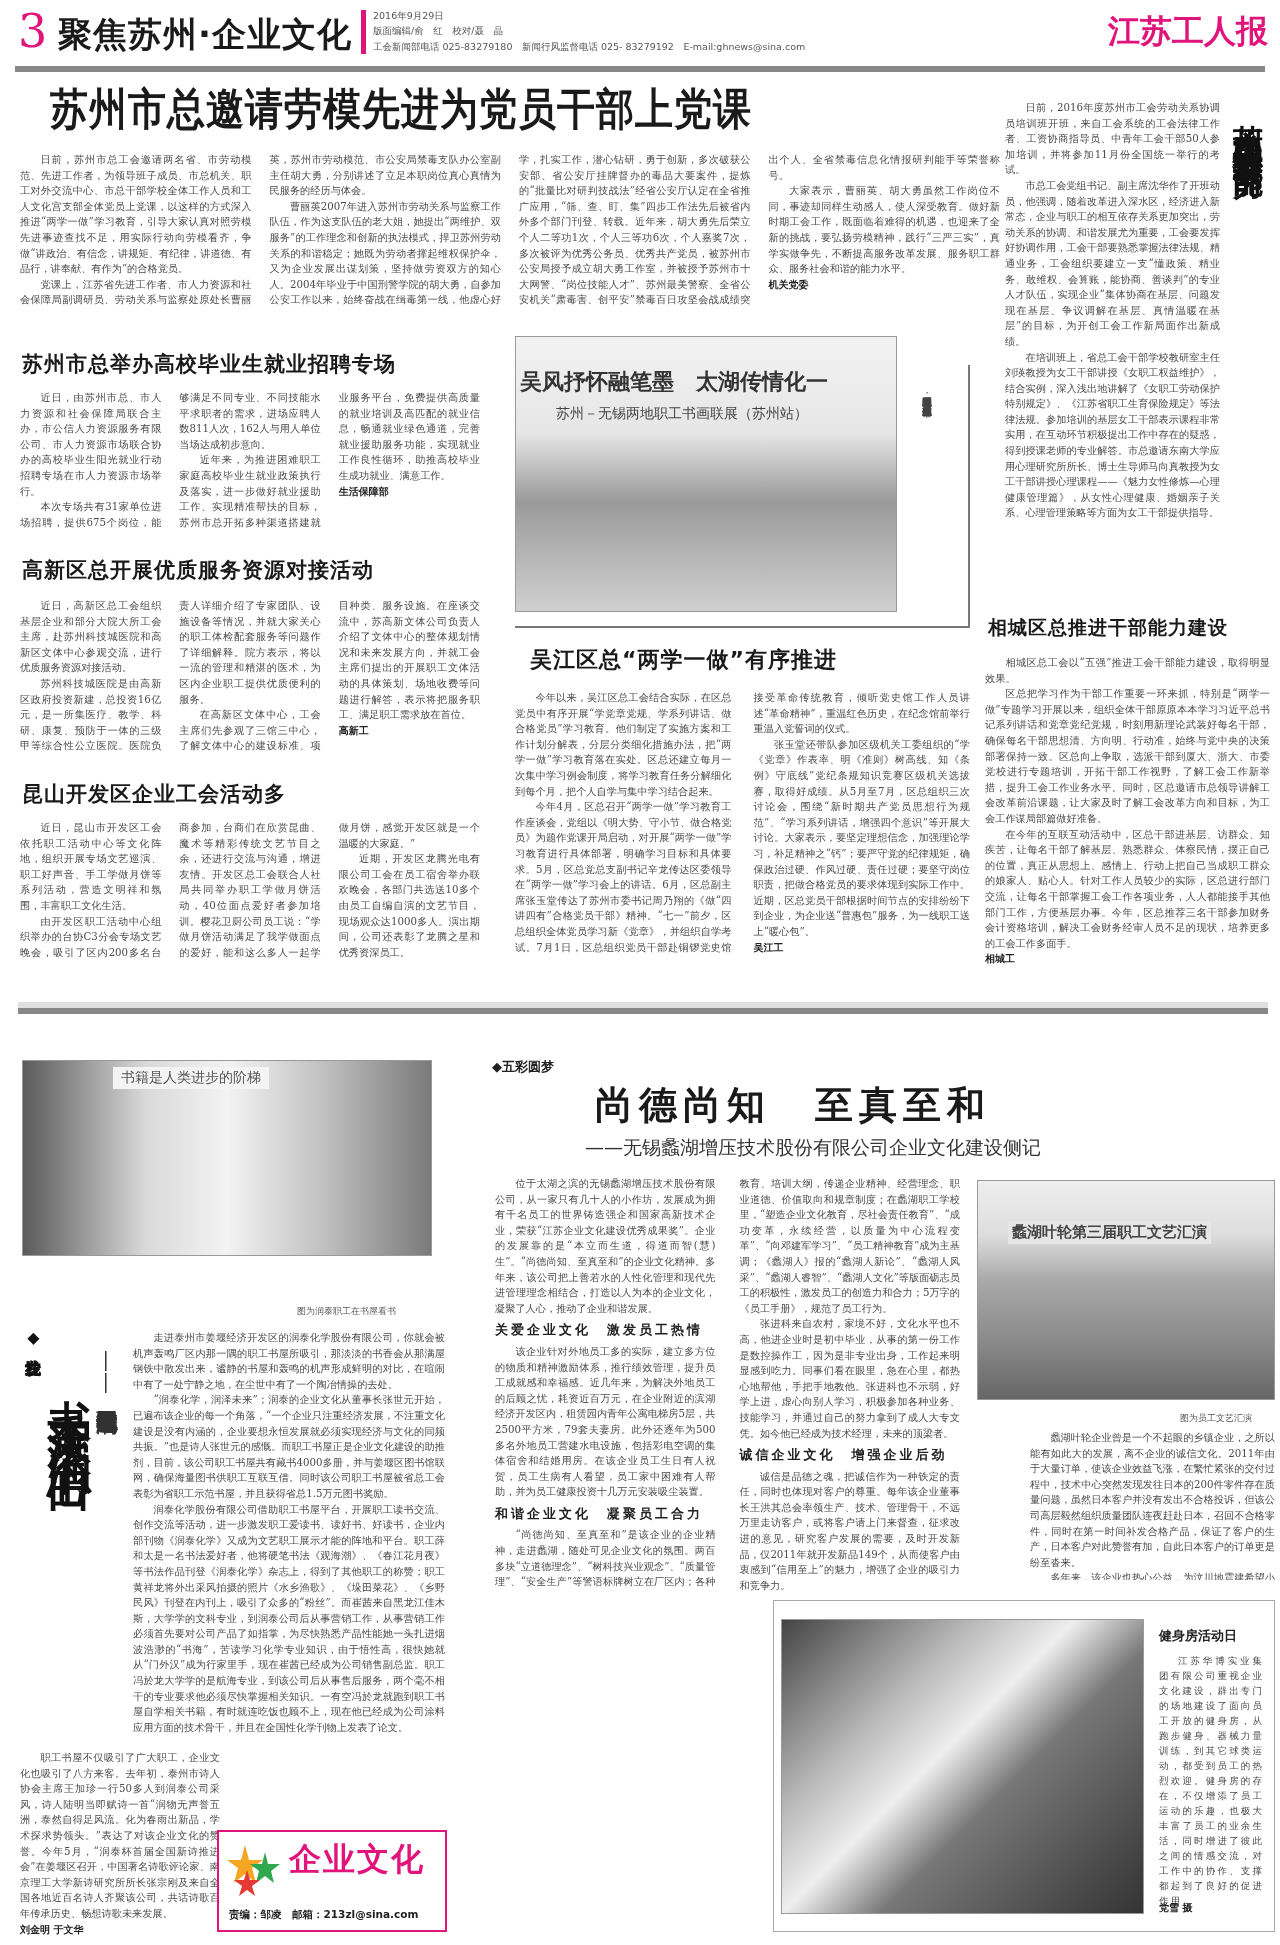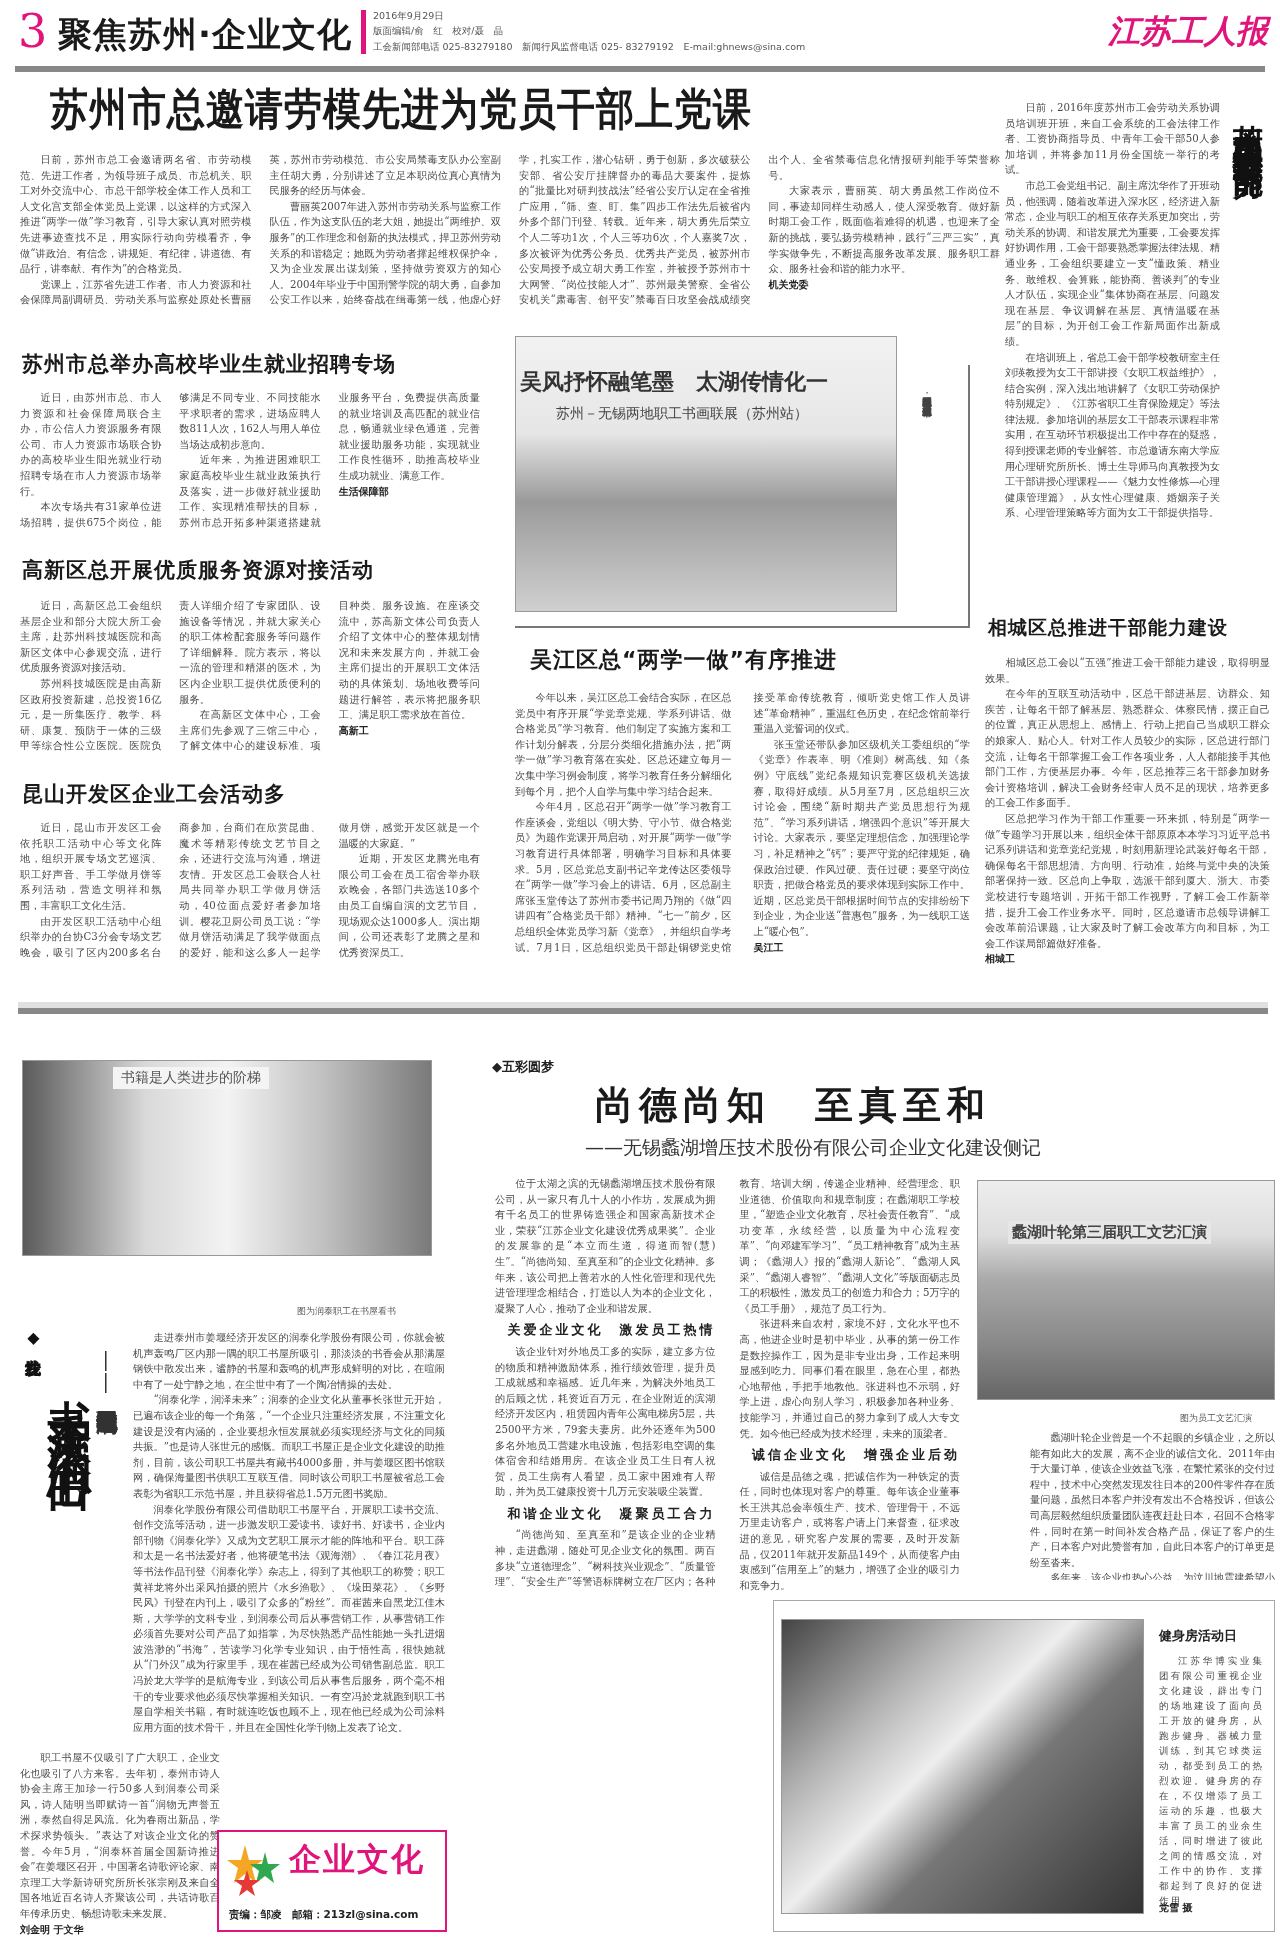--- a/index.html
+++ b/index.html
@@ -5,34 +5,34 @@
 *{box-sizing:border-box;margin:0;padding:0}
 body{width:1280px;height:1945px;background:#fff;font-family:"DejaVu Sans","Liberation Sans",sans-serif;color:#333;position:relative;overflow:hidden}
 .abs{position:absolute}
 .txt{font-size:10.2px;line-height:15.6px;color:#4a4a4a;text-align:justify;font-family:"DejaVu Serif","Liberation Serif",serif}
 .txt p{text-indent:2em}
 .h1{font-weight:900;color:#1a1a1a;font-family:"DejaVu Sans",sans-serif;letter-spacing:1px}
 .hbar{background:#888;height:6px}
 .byline{font-weight:bold;color:#222;font-size:10px}
 .photo{background:linear-gradient(135deg,#c9c9c9,#8a8a8a 45%,#d8d8d8 70%,#6d6d6d);border:1px solid #999}
 .cap{font-size:9px;color:#555;font-family:"DejaVu Serif",serif}
-.sub{font-weight:bold;text-align:right;font-size:13px;letter-spacing:3px;color:#222;margin:6px 0}
+.sub{font-weight:bold;text-align:left;font-size:13px;letter-spacing:3px;color:#222;margin:6px 0}
 .vtitle{writing-mode:vertical-rl;font-weight:900;color:#111}
 </style>
 </head>
 <body>
 
 <div class="abs" style="left:18px;top:4px;width:1250px;height:60px">
   <span class="abs" style="left:0;top:2px;font-size:46px;color:#e0147a;font-family:'DejaVu Serif',serif;line-height:50px">3</span>
   <span class="abs h1" style="left:40px;top:10px;font-size:34px;line-height:40px">聚焦苏州·企业文化</span>
   <div class="abs" style="left:343px;top:6px;width:5px;height:44px;background:#e0147a"></div>
   <div class="abs" style="left:355px;top:6px;font-size:9.5px;color:#555">2016年9月29日</div>
   <div class="abs" style="left:355px;top:21px;font-size:9.5px;color:#555">版面编辑/俞　红　校对/聂　晶</div>
   <div class="abs" style="left:355px;top:37px;font-size:9.5px;color:#555;white-space:nowrap">工会新闻部电话 025-83279180　新闻行风监督电话 025- 83279192　E-mail:ghnews@sina.com</div>
-  <span class="abs" style="left:1090px;top:6px;font-size:32px;color:#e0147a;font-style:italic;font-family:'DejaVu Serif',serif;font-weight:bold">江苏工人报</span>
+  <span class="abs" style="left:1090px;top:6px;font-size:32px;color:#e0147a;font-family:'DejaVu Serif',serif;font-weight:bold">江苏工人报</span>
 </div>
 <div class="abs hbar" style="left:15px;top:66px;width:1250px"></div>
 
 <div class="abs h1" style="left:50px;top:86px;font-size:38px;line-height:46px;transform:scaleY(1.15)">苏州市总邀请劳模先进为党员干部上党课</div>
 <div class="abs txt" style="left:20px;top:152px;width:980px;height:180px;column-count:4;column-gap:18px">
   <p>日前，苏州市总工会邀请两名省、市劳动模范、先进工作者，为领导班子成员、市总机关、职工对外交流中心、市总干部学校全体工作人员和工人文化宫支部全体党员上党课，以这样的方式深入推进“两学一做”学习教育，引导大家认真对照劳模先进事迹查找不足，用实际行动向劳模看齐，争做“讲政治、有信念，讲规矩、有纪律，讲道德、有品行，讲奉献、有作为”的合格党员。</p>
   <p>党课上，江苏省先进工作者、市人力资源和社会保障局副调研员、劳动关系与监察处原处长曹丽英，苏州市劳动模范、市公安局禁毒支队办公室副主任胡大勇，分别讲述了立足本职岗位真心真情为民服务的经历与体会。</p>
   <p>曹丽英2007年进入苏州市劳动关系与监察工作队伍，作为这支队伍的老大姐，她提出“两维护、双服务”的工作理念和创新的执法模式，捍卫苏州劳动关系的和谐稳定；她既为劳动者撑起维权保护伞，又为企业发展出谋划策，坚持做劳资双方的知心人。2004年毕业于中国刑警学院的胡大勇，自参加公安工作以来，始终奋战在缉毒第一线，他虚心好学，扎实工作，潜心钻研，勇于创新，多次破获公安部、省公安厅挂牌督办的毒品大要案件，提炼的“批量比对研判技战法”经省公安厅认定在全省推广应用，“筛、查、盯、集”四步工作法先后被省内外多个部门刊登、转载。近年来，胡大勇先后荣立个人二等功1次，个人三等功6次，个人嘉奖7次，多次被评为优秀公务员、优秀共产党员，被苏州市公安局授予成立胡大勇工作室，并被授予苏州市十大网警、“岗位技能人才”、苏州最美警察、全省公安机关“肃毒害、创平安”禁毒百日攻坚会战成绩突出个人、全省禁毒信息化情报研判能手等荣誉称号。</p>
   <p>大家表示，曹丽英、胡大勇虽然工作岗位不同，事迹却同样生动感人，使人深受教育。做好新时期工会工作，既面临着难得的机遇，也迎来了全新的挑战，要弘扬劳模精神，践行“三严三实”，真学实做争先，不断提高服务改革发展、服务职工群众、服务社会和谐的能力水平。</p>
   <div class="byline">机关党委</div>
@@ -73,22 +73,22 @@
 <div class="abs txt" style="left:515px;top:690px;width:455px;height:310px;column-count:2;column-gap:22px">
   <p>今年以来，吴江区总工会结合实际，在区总党员中有序开展“学党章党规、学系列讲话、做合格党员”学习教育。他们制定了实施方案和工作计划分解表，分层分类细化措施办法，把“两学一做”学习教育落在实处。区总还建立每月一次集中学习例会制度，将学习教育任务分解细化到每个月，把个人自学与集中学习结合起来。</p>
   <p>今年4月，区总召开“两学一做”学习教育工作座谈会，党组以《明大势、守小节、做合格党员》为题作党课开局启动，对开展“两学一做”学习教育进行具体部署，明确学习目标和具体要求。5月，区总党总支副书记辛龙传达区委领导在“两学一做”学习会上的讲话。6月，区总副主席张玉堂传达了苏州市委书记周乃翔的《做“四讲四有”合格党员干部》精神。“七一”前夕，区总组织全体党员学习新《党章》，并组织自学考试。7月1日，区总组织党员干部赴铜锣党史馆接受革命传统教育，倾听党史馆工作人员讲述“革命精神”，重温红色历史，在纪念馆前举行重温入党誓词的仪式。</p>
   <p>张玉堂还带队参加区级机关工委组织的“学《党章》作表率、明《准则》树高线、知《条例》守底线”党纪条规知识竞赛区级机关选拔赛，取得好成绩。从5月至7月，区总组织三次讨论会，围绕“新时期共产党员思想行为规范”、“学习系列讲话，增强四个意识”等开展大讨论。大家表示，要坚定理想信念，加强理论学习，补足精神之“钙”；要严守党的纪律规矩，确保政治过硬、作风过硬、责任过硬；要坚守岗位职责，把做合格党员的要求体现到实际工作中。近期，区总党员干部根据时间节点的安排纷纷下到企业，为企业送“普惠包”服务，为一线职工送上“暖心包”。</p>
   <div class="byline">吴江工</div>
 </div>
 
 <div class="abs h1" style="left:988px;top:615px;font-size:19px">相城区总推进干部能力建设</div>
 <div class="abs txt" style="left:985px;top:655px;width:285px;height:340px;overflow:hidden">
   <p>相城区总工会以“五强”推进工会干部能力建设，取得明显效果。</p>
+  <p>区总把学习作为干部工作重要一环来抓，特别是“两学一做”专题学习开展以来，组织全体干部原原本本学习习近平总书记系列讲话和党章党纪党规，时刻用新理论武装好每名干部，确保每名干部思想清、方向明、行动准，始终与党中央的决策部署保持一致。区总向上争取，选派干部到厦大、浙大、市委党校进行专题培训，开拓干部工作视野，了解工会工作新举措，提升工会工作业务水平。同时，区总邀请市总领导讲解工会改革前沿课题，让大家及时了解工会改革方向和目标，为工会工作谋局部篇做好准备。</p>
   <p>在今年的互联互动活动中，区总干部进基层、访群众、知疾苦，让每名干部了解基层、熟悉群众、体察民情，摆正自己的位置，真正从思想上、感情上、行动上把自己当成职工群众的娘家人、贴心人。针对工作人员较少的实际，区总进行部门交流，让每名干部掌握工会工作各项业务，人人都能接手其他部门工作，方便基层办事。今年，区总推荐三名干部参加财务会计资格培训，解决工会财务经审人员不足的现状，培养更多的工会工作多面手。</p>
-  <p>区总把学习作为干部工作重要一环来抓，特别是“两学一做”专题学习开展以来，组织全体干部原原本本学习习近平总书记系列讲话和党章党纪党规，时刻用新理论武装好每名干部，确保每名干部思想清、方向明、行动准，始终与党中央的决策部署保持一致。区总向上争取，选派干部到厦大、浙大、市委党校进行专题培训，开拓干部工作视野，了解工会工作新举措，提升工会工作业务水平。同时，区总邀请市总领导讲解工会改革前沿课题，让大家及时了解工会改革方向和目标，为工会工作谋局部篇做好准备。</p>
   <div class="byline">相城工</div>
 </div>
 
 <div class="abs h1" style="left:22px;top:780px;font-size:21px">昆山开发区企业工会活动多</div>
 <div class="abs txt" style="left:20px;top:820px;width:460px;height:160px;column-count:3;column-gap:18px">
   <p>近日，昆山市开发区工会依托职工活动中心等文化阵地，组织开展专场文艺巡演、职工好声音、手工学做月饼等系列活动，营造文明祥和氛围，丰富职工文化生活。</p>
   <p>由开发区职工活动中心组织举办的台协C3分会专场文艺晚会，吸引了区内200多名台商参加，台商们在欣赏昆曲、魔术等精彩传统文艺节目之余，还进行交流与沟通，增进友情。开发区总工会联合人社局共同举办职工学做月饼活动，40位面点爱好者参加培训。樱花卫厨公司员工说：“学做月饼活动满足了我学做面点的爱好，能和这么多人一起学做月饼，感觉开发区就是一个温暖的大家庭。”</p>
   <p>近期，开发区龙腾光电有限公司工会在员工宿舍举办联欢晚会，各部门共选送10多个由员工自编自演的文艺节目，现场观众达1000多人。演出期间，公司还表彰了龙腾之星和优秀资深员工。</p>
 </div>
 

